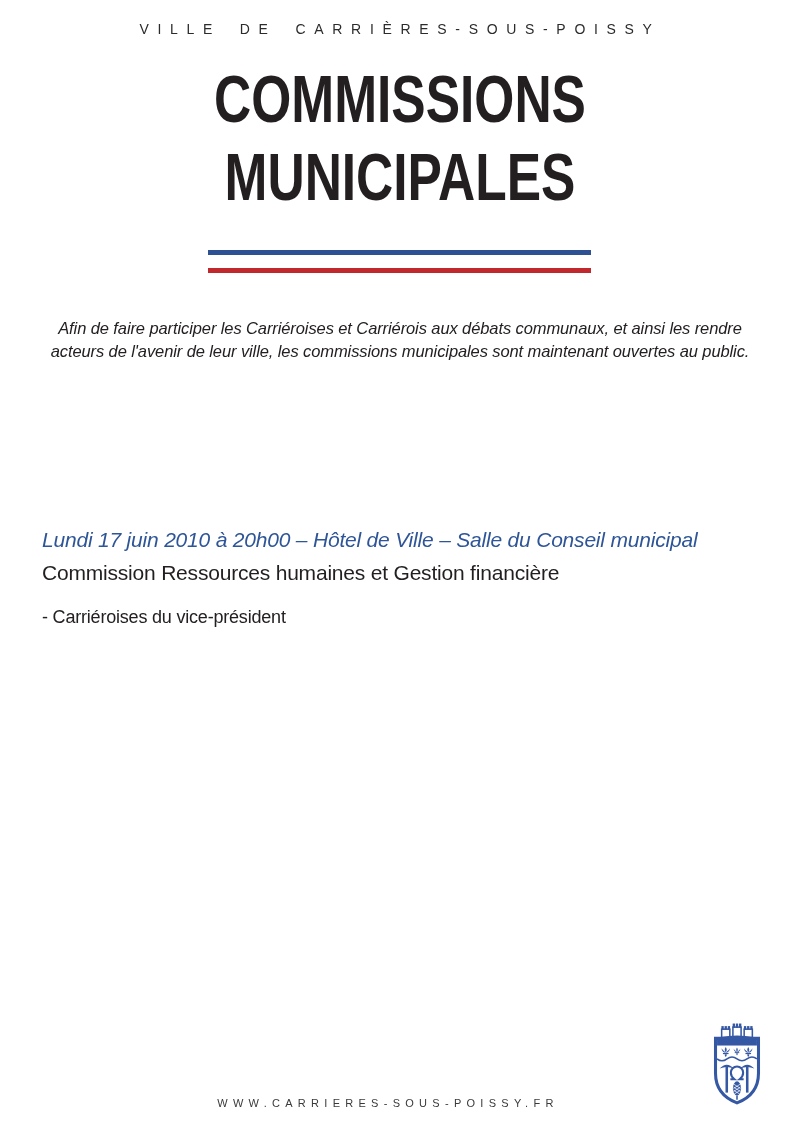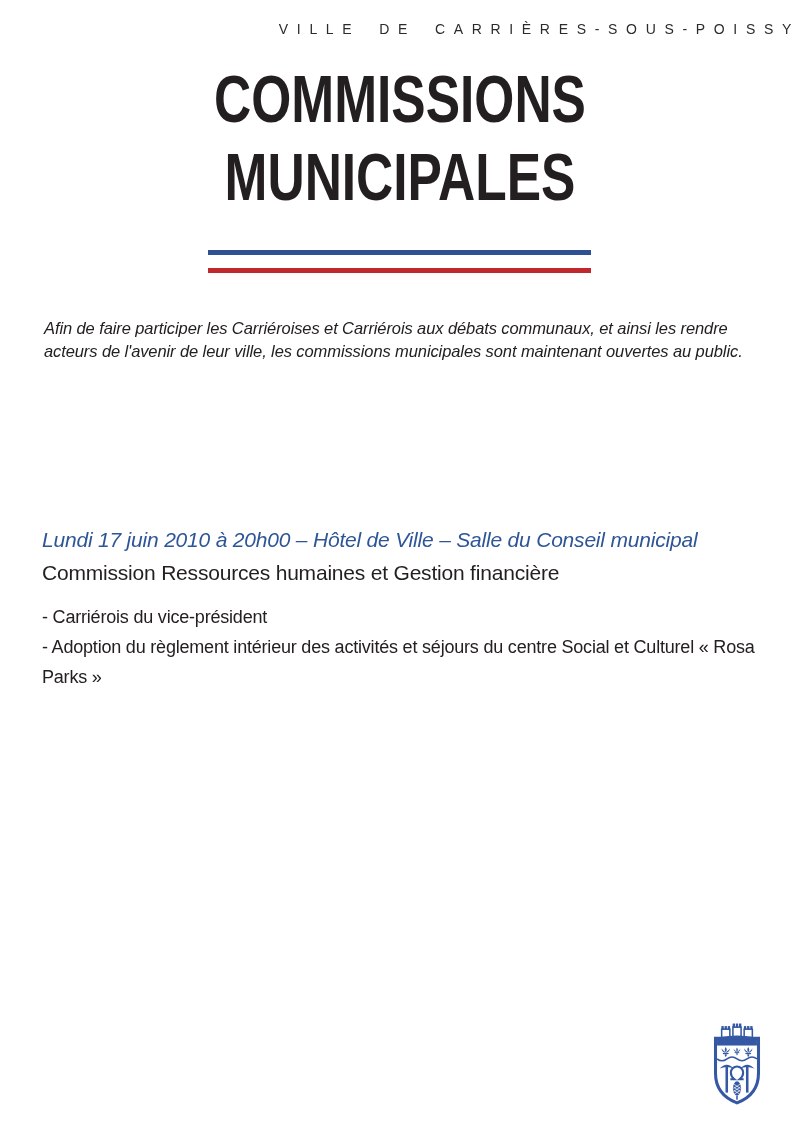--- a/index.html
+++ b/index.html
@@ -12,21 +12,21 @@
     background: #ffffff;
     overflow: hidden;
     font-family: "Liberation Sans", sans-serif;
     color: #242021;
   }
 
   
   .city-header {
     position: absolute;
     top: 21px; left: 0; right: 0;
-    text-align: right;
+    text-align: center;
     font-size: 14px;
     font-weight: normal;
     letter-spacing: 0.62em;
     word-spacing: 0.45em;
     color: #2b2b2b;
   }
 
   
   .main-title {
     position: absolute;
@@ -48,20 +48,21 @@
     width: 383px;
   }
   .flag-line-blue { height: 5px; background: #2e5193; }
   .flag-line-red  { height: 5px; background: #c1282e; margin-top: 13px; }
 
   
   .intro {
     position: absolute;
     top: 317px; left: 44px;
     width: 712px;
+    text-align: center;
     font-style: italic;
     font-size: 16.5px;
     line-height: 23px;
     letter-spacing: -0.1px;
     color: #242021;
   }
   .intro p + p { margin-top: 8px; }
 
   
   .session {
@@ -121,25 +122,25 @@
   </div>
 
   <div class="intro">
     <p>Afin de faire participer les Carriéroises et Carriérois aux débats communaux, et ainsi les rendre acteurs de l'avenir de leur ville, les commissions municipales sont maintenant ouvertes au public.</p>
   </div>
 
   <div class="session">
     <div class="session-datetime">Lundi 17 juin 2010 à 20h00 – Hôtel de Ville – Salle du Conseil municipal</div>
     <div class="session-commission">Commission Ressources humaines et Gestion financière</div>
     <div class="agenda">
-      <div class="agenda-item">- Carriérois du vice-président</div>
-      <div class="agenda-item">- Adoption du règlement intérieur des activités et séjours du centre Social et Culturel « Rosa Parks »</div>
+      <div class="agenda-item">- Carriéroises du vice-président</div>
     </div>
   </div>
 
+  <div class="footer-site">WWW.CARRIERES-SOUS-POISSY.FR</div>
 
   <svg class="coat-of-arms" viewBox="0 0 104 172" xmlns="http://www.w3.org/2000/svg">
     <defs>
       <g id="fleur" fill="#3558a4">
         <path d="M0,-9 C2.6,-5 2.6,-2 0,1.5 C-2.6,-2 -2.6,-5 0,-9 Z"></path>
         <path d="M0.5,1 C4,-1 7,-3.5 8,-6.5 C8.3,-1.5 5,1.8 1,2.2 Z"></path>
         <path d="M-0.5,1 C-4,-1 -7,-3.5 -8,-6.5 C-8.3,-1.5 -5,1.8 -1,2.2 Z"></path>
         <rect x="-5.5" y="2.4" width="11" height="2.4"></rect>
         <path d="M-2,5 C-2,7.5 -1,9.5 0,10.5 C1,9.5 2,7.5 2,5 Z"></path>
       </g>

